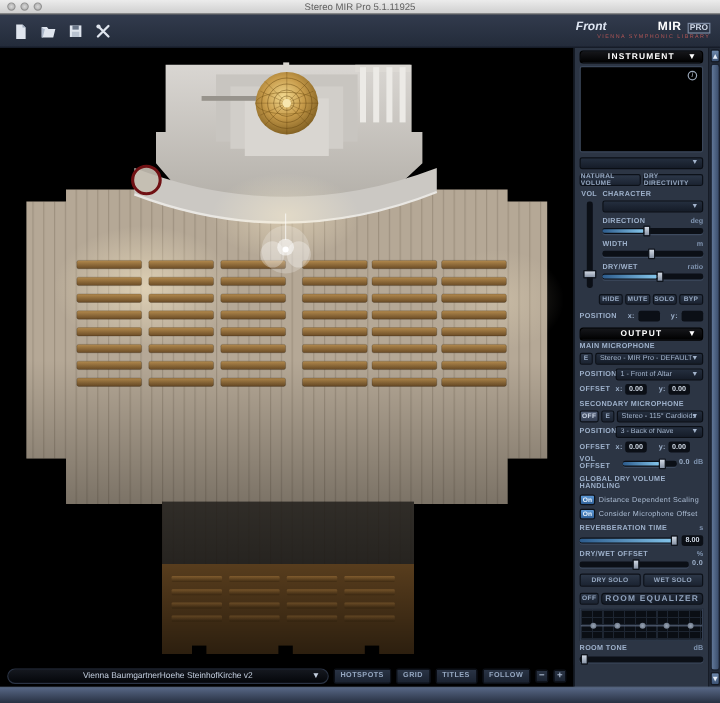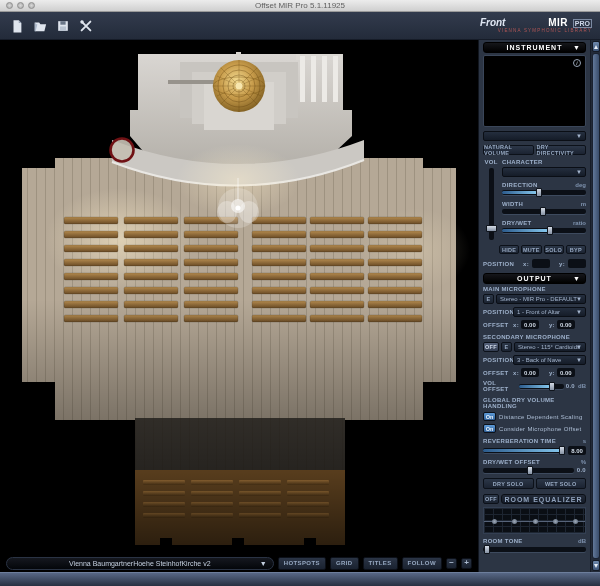--- a/index.html
+++ b/index.html
@@ -92,21 +92,21 @@
 </style>
 </head>
 <body>
 
 <div class="titlebar">
   <div class="lights">
     <div class="light"></div>
     <div class="light"></div>
     <div class="light"></div>
   </div>
-  <div class="title-text">Offset MIR Pro 5.1.11925</div>
+  <div class="title-text">Stereo MIR Pro 5.1.11925</div>
 </div>
 
 <div class="toolbar">
   <div class="tool-ic">
     <svg width="14" height="14" viewBox="0 0 16 16">
         <path d="M4 1.5h6l3 3v11H4z" fill="#dfe5ee"></path>
         <path d="M10 1.5v3h3z" fill="#9aa6b8"></path>
       </svg>
   </div>
   <div class="tool-ic">

